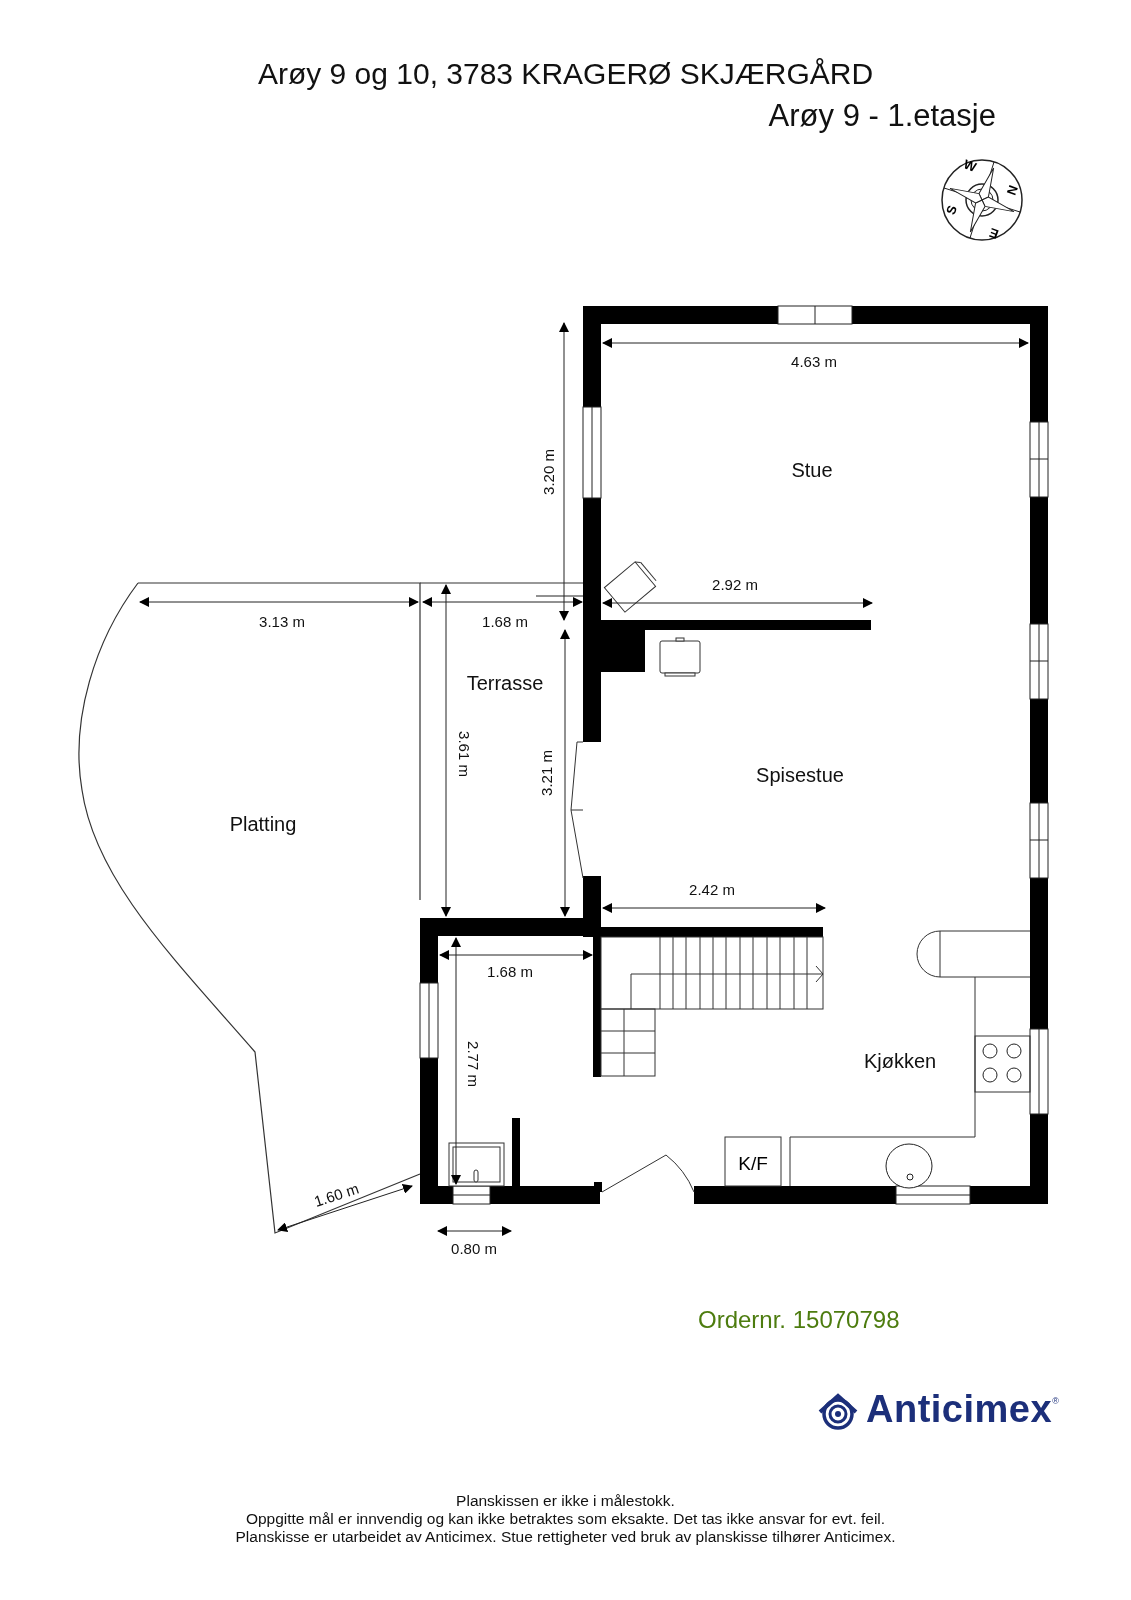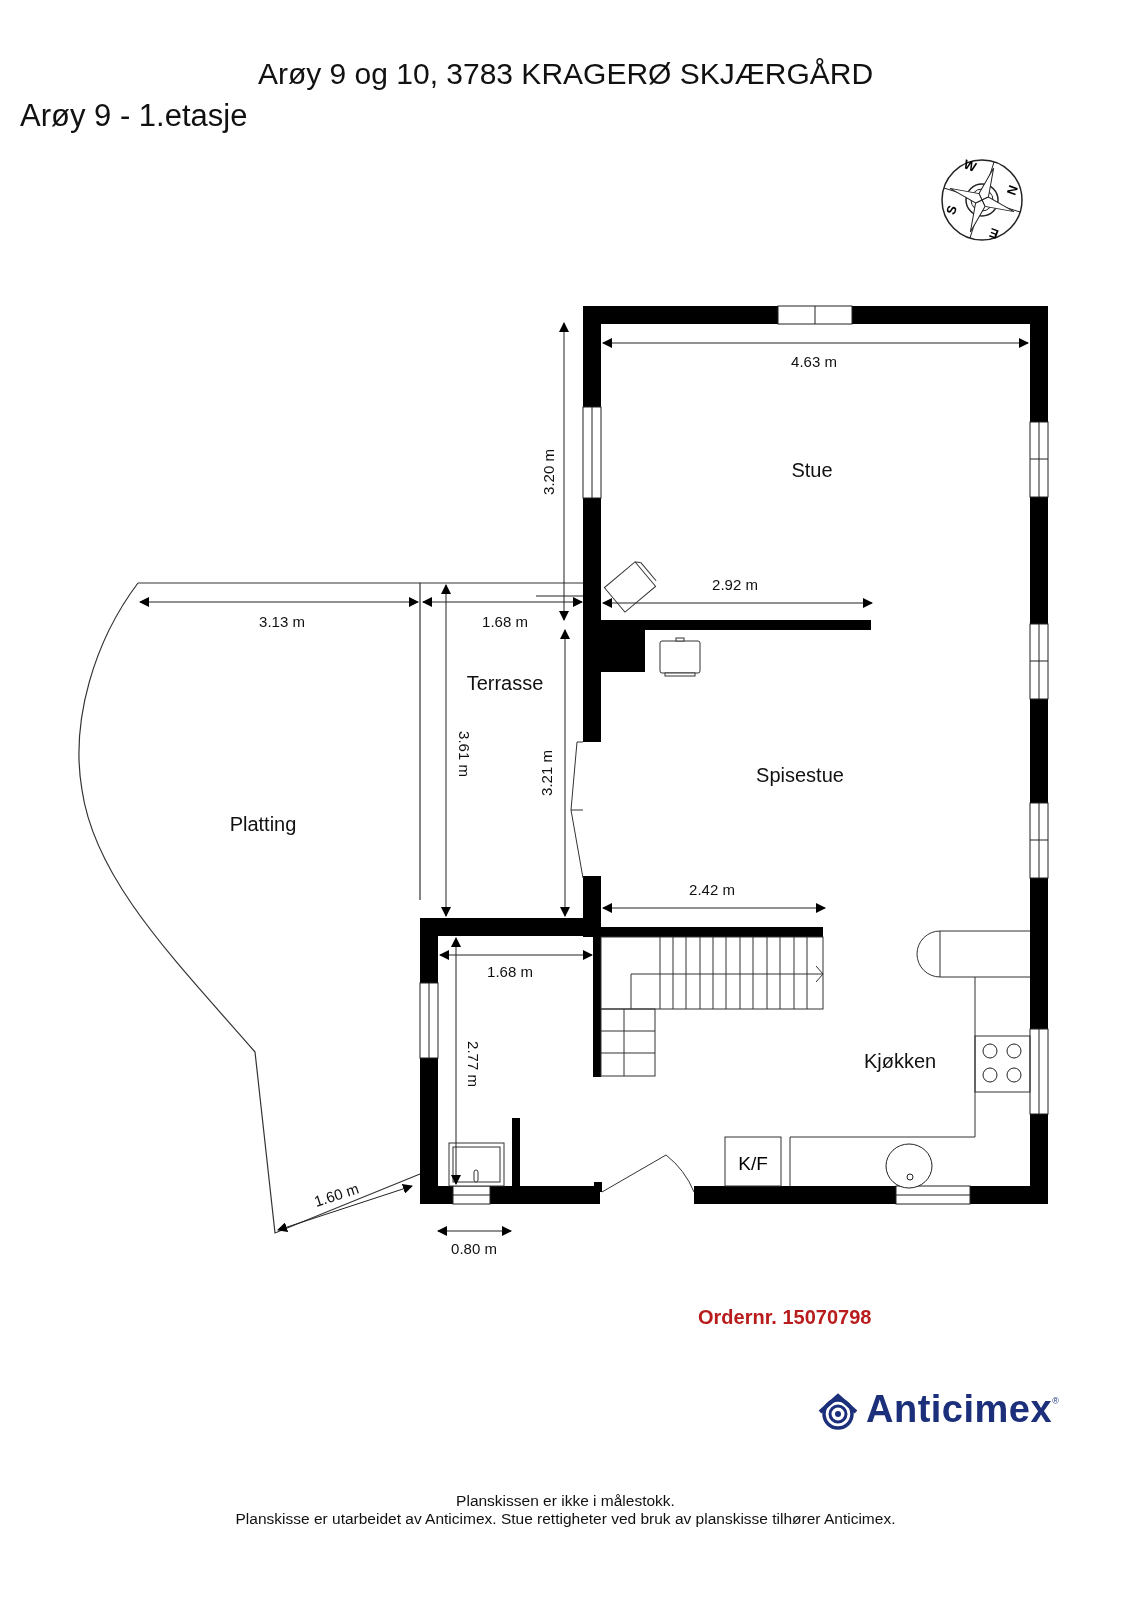--- a/index.html
+++ b/index.html
@@ -1,23 +1,23 @@
 <!DOCTYPE html>
 <html><head>
 <meta charset="utf-8">
 <style>
   html, body { margin: 0; padding: 0; background: #ffffff; }
   body { width: 1131px; height: 1600px; position: relative; overflow: hidden;
          font-family: "Liberation Sans", sans-serif; color: #111; }
   .title { position: absolute; left: 0; width: 1131px; text-align: center; top: 52px;
            font-size: 30px; line-height: 44px; color: #111; }
-  .subtitle { position: absolute; left: 0; width: 996px; text-align: left; top: 98px;
-              font-size: 31px; line-height: 36px; color: #111; padding-left: 20px; }
+  .subtitle { position: absolute; left: 0; width: 996px; text-align: right; top: 98px;
+              font-size: 31px; line-height: 36px; color: #111; }
   svg.plan { position: absolute; left: 0; top: 0; }
-  .order { position: absolute; left: 698px; top: 1306px; font-size: 20px; color: #b91c1c; font-weight: bold; }
+  .order { position: absolute; left: 698px; top: 1306px; font-size: 24px; color: #4d7c0f; }
   .logo { position: absolute; left: 816px; top: 1388px; display: flex; align-items: center; }
   .logo-text { font-size: 38px; font-weight: bold; color: #1c2f7a; letter-spacing: 0.5px; margin-left: 6px; text-align: center; }
   .logo-reg { font-size: 9px; color: #1c2f7a; align-self: flex-start; margin-top: 8px; }
   .footer { position: absolute; left: 0; width: 1131px; top: 1492px; text-align: center;
             font-size: 15.5px; line-height: 18px; color: #111; }
   .footer div { white-space: nowrap; }
 </style>
 </head>
 <body>
 
@@ -230,14 +230,15 @@
     <circle cx="22" cy="24" r="14" fill="none" stroke="#1c2f7a" stroke-width="3.5"></circle>
     <circle cx="22" cy="24" r="8" fill="none" stroke="#1c2f7a" stroke-width="3"></circle>
     <circle cx="22" cy="24" r="3" fill="#1c2f7a"></circle>
   </svg>
   <span class="logo-text">Anticimex</span>
   <span class="logo-reg">®</span>
 </div>
 
 <div class="footer">
   <div>Planskissen er ikke i målestokk.</div>
+  <div>Oppgitte mål er innvendig og kan ikke betraktes som eksakte. Det tas ikke ansvar for evt. feil.</div>
   <div>Planskisse er utarbeidet av Anticimex. Stue rettigheter ved bruk av planskisse tilhører Anticimex.</div>
 </div>
 
 </body></html>

